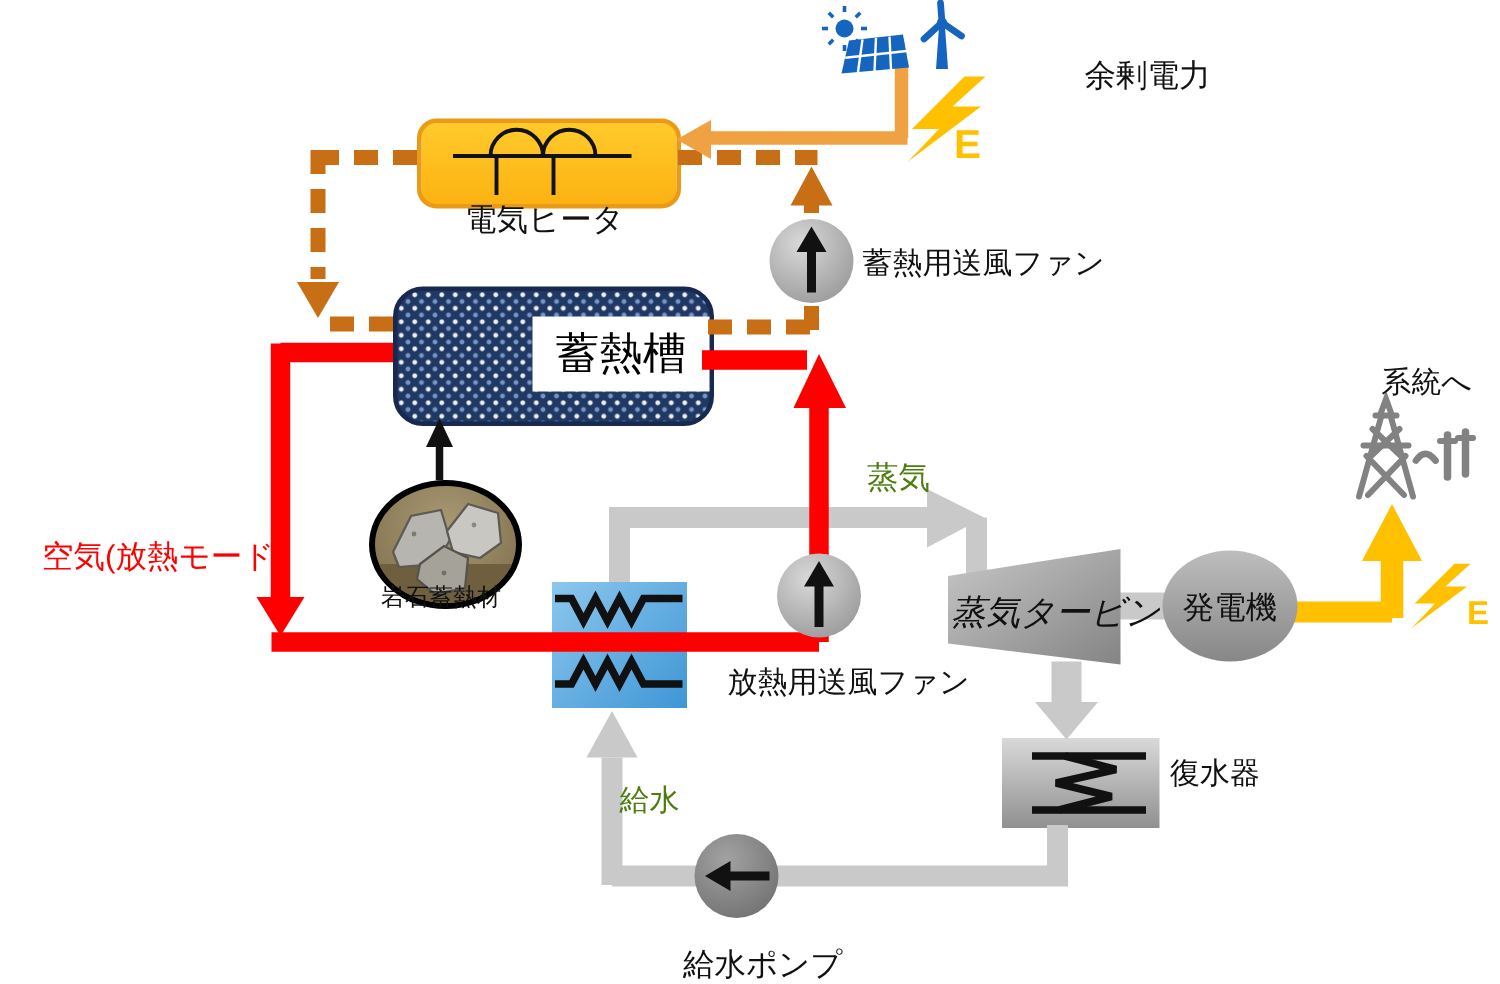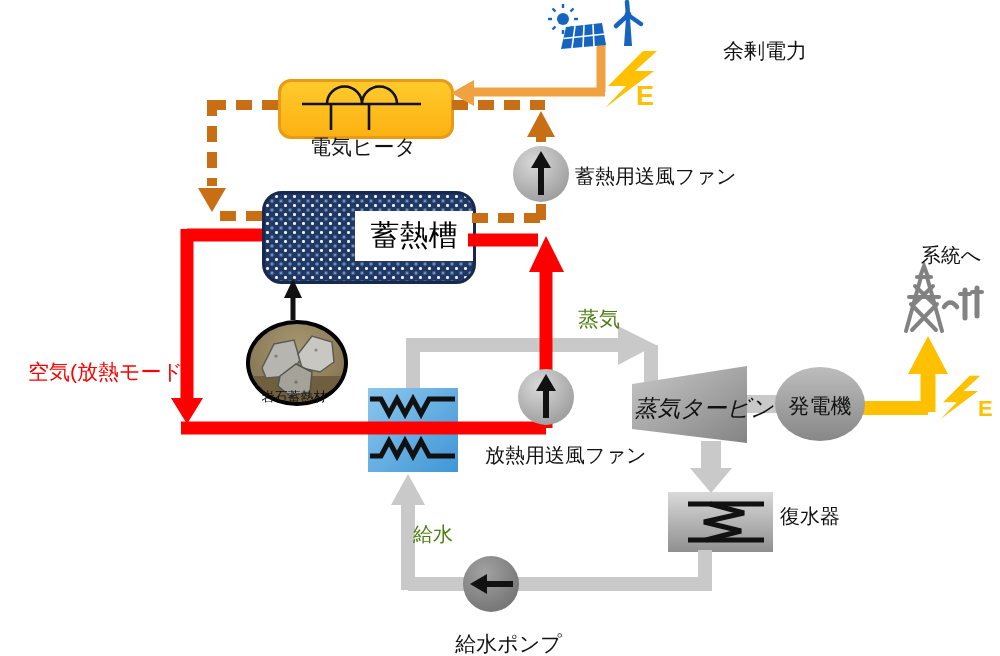--- a/index.html
+++ b/index.html
@@ -26,21 +26,21 @@
   .rock{left:246px;top:320px;width:94px;height:78px;border-radius:50%;border:4px solid #000;
         background:radial-gradient(circle at 50% 35%,#a99a74,#7d6c4a);overflow:hidden;z-index:1;}
   
   .fan{width:56px;height:56px;border-radius:50%;
        background:radial-gradient(circle at 38% 30%,#d9d9d9,#8d8d8d);z-index:3;}
   .pump{width:56px;height:56px;border-radius:50%;
        background:radial-gradient(circle at 38% 30%,#a2a2a2,#686868);z-index:3;}
   .overlay{left:0;top:0;z-index:2;}
   .icon3{z-index:3;}
   .lbl{z-index:5;}
-  .t21{font-size:21px;} .t20{font-size:20px;} .t19{font-size:23px;font-style:italic;} .t17{font-size:13px;}
+  .t21{font-size:21px;} .t20{font-size:20px;} .t19{font-size:23px;font-style:italic;} .t17{font-size:16px;}
   .gray-t{color:#4d7c0f;}
 </style>
 </head>
 <body>
 
 <div class="stage">
 
   <div class="abs heater"></div>
 
   <div class="abs tank">

